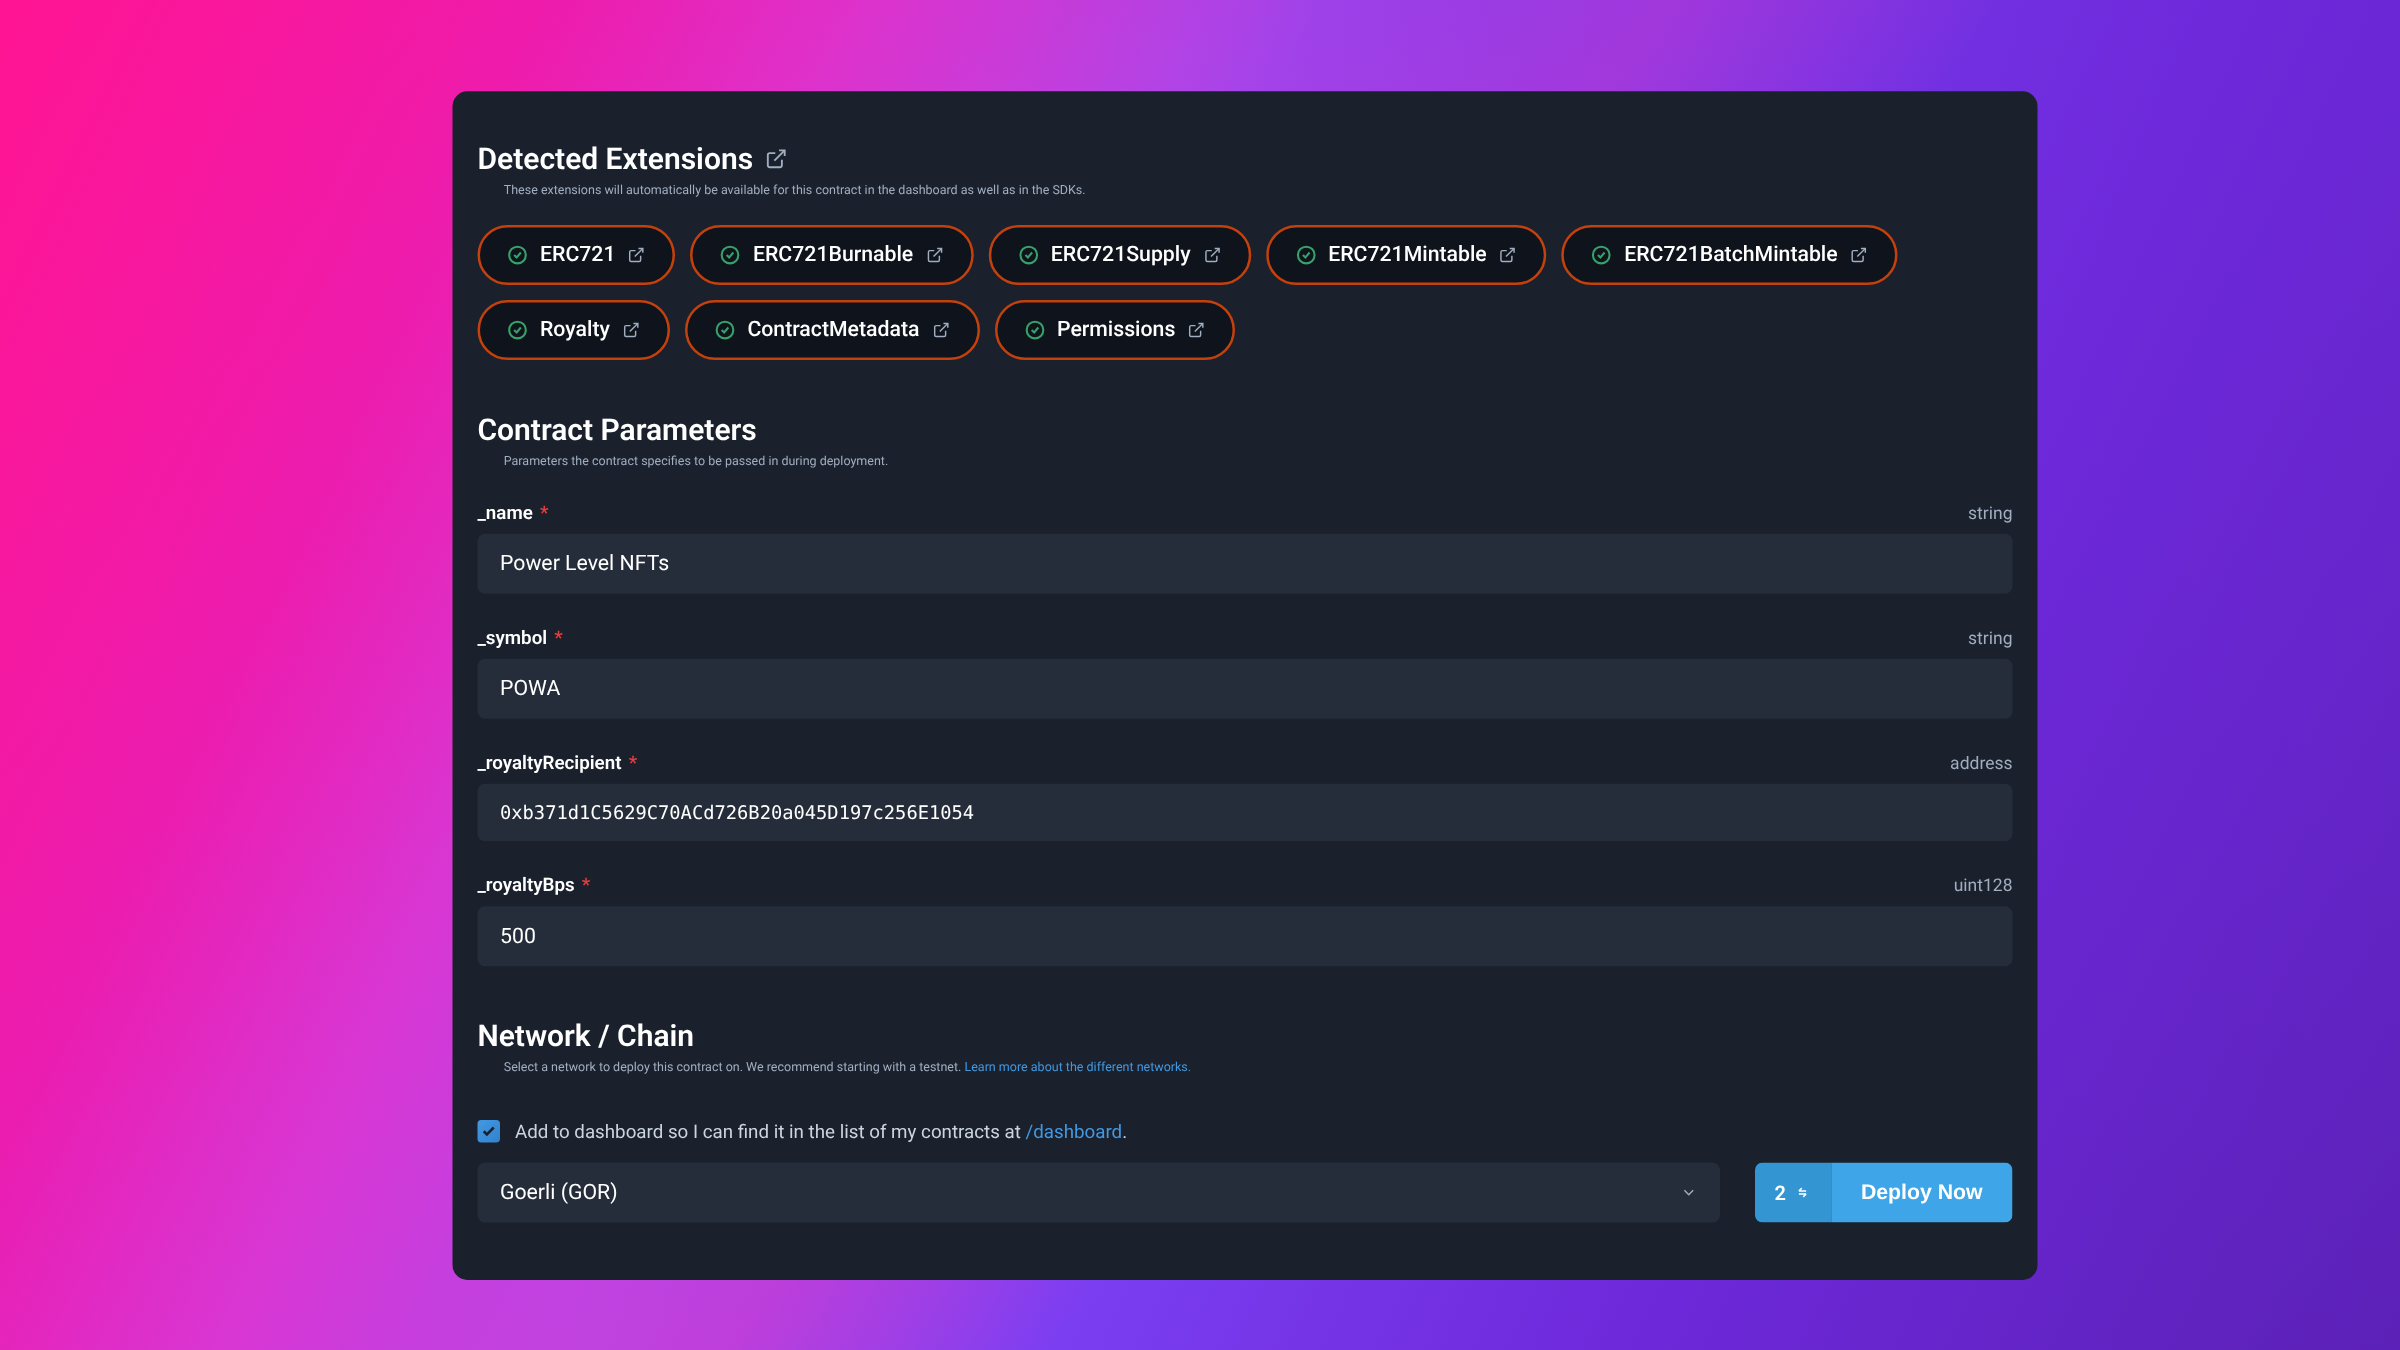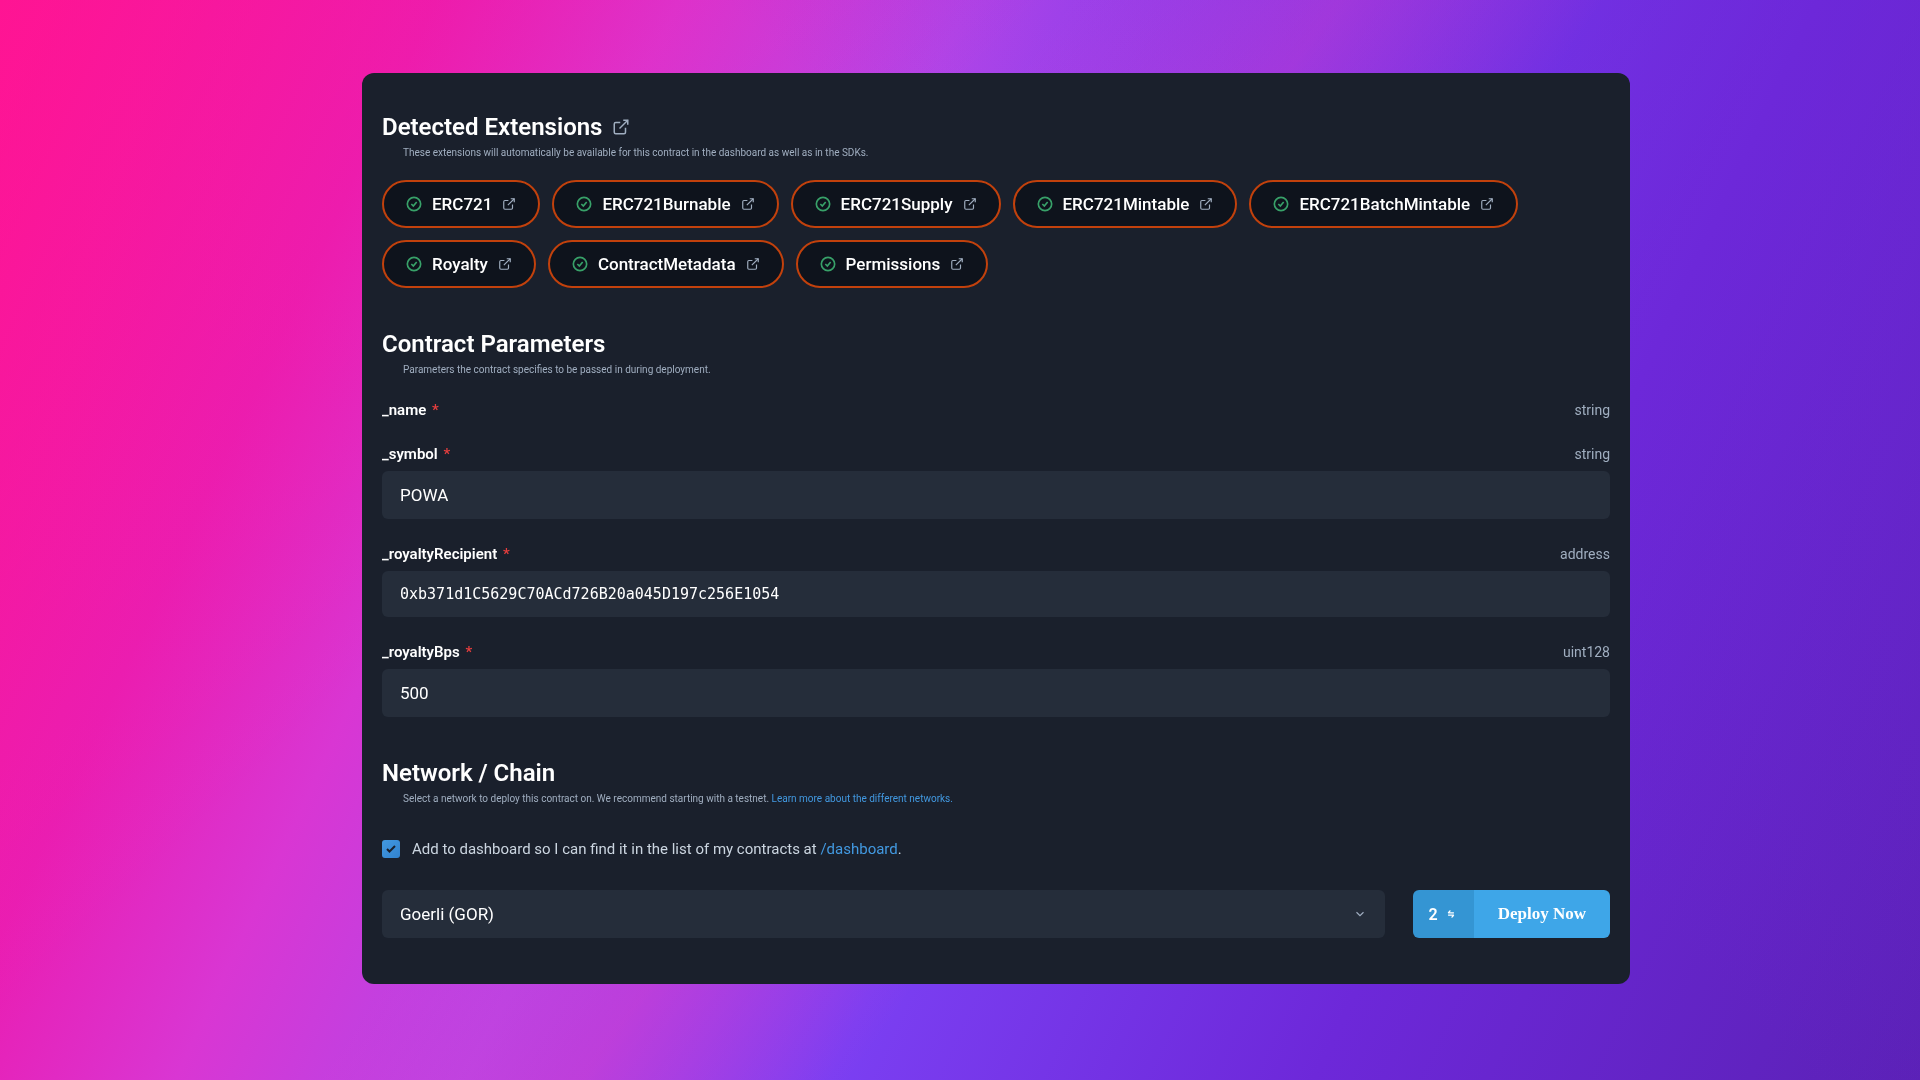--- a/index.html
+++ b/index.html
@@ -119,21 +119,21 @@
   background: linear-gradient(135deg, #4299e1, #3182ce);
   display: flex;
   align-items: center;
   justify-content: center;
   cursor: pointer;
 }
 .checkbox-box svg { width: 12px; height: 12px; color: #1a202c; }
 .deploy-row {
   display: flex;
   gap: 28px;
-  margin-top: 32px;
+  margin-top: 16px;
 }
 .network-select {
   flex: 1;
   background: #252d3a;
   border-radius: 6px;
   padding: 14px 18px;
   font-size: 17px;
   display: flex;
   justify-content: space-between;
   align-items: center;
@@ -157,21 +157,20 @@
 }
 .swap-icon { width: 14px; height: 14px; }
 .deploy-btn {
   background: #3ea6e8;
   color: #fff;
   padding: 14px 24px;
   font-size: 17px;
   font-weight: 600;
   border: none;
   cursor: pointer;
-  font-family: Liberation Serif, serif;
 }
 .link { color: #4299e1; cursor: pointer; }
 </style>
 </head>
 <body>
 
 <div class="panel">
 
   <div>
     <h2 class="section-title">
@@ -283,21 +282,21 @@
       </div>
   </div>
 
   <div class="section-gap">
     <h2 class="section-title">Contract Parameters</h2>
     <p class="section-sub">Parameters the contract specifies to be passed in during deployment.</p>
     <div id="fields">
         <div class="field"><div class="field-header">
             <span class="field-label">_name <span class="req">*</span></span>
             <span class="field-type">string</span>
-          </div></div>
+          </div><input class="field-input" value="Power Level NFTs" style=""></div>
         <div class="field"><div class="field-header">
             <span class="field-label">_symbol <span class="req">*</span></span>
             <span class="field-type">string</span>
           </div><input class="field-input" value="POWA" style=""></div>
         <div class="field"><div class="field-header">
             <span class="field-label">_royaltyRecipient <span class="req">*</span></span>
             <span class="field-type">address</span>
           </div><input class="field-input mono" value="0xb371d1C5629C70ACd726B20a045D197c256E1054" style=""></div>
         <div class="field"><div class="field-header">
             <span class="field-label">_royaltyBps <span class="req">*</span></span>

